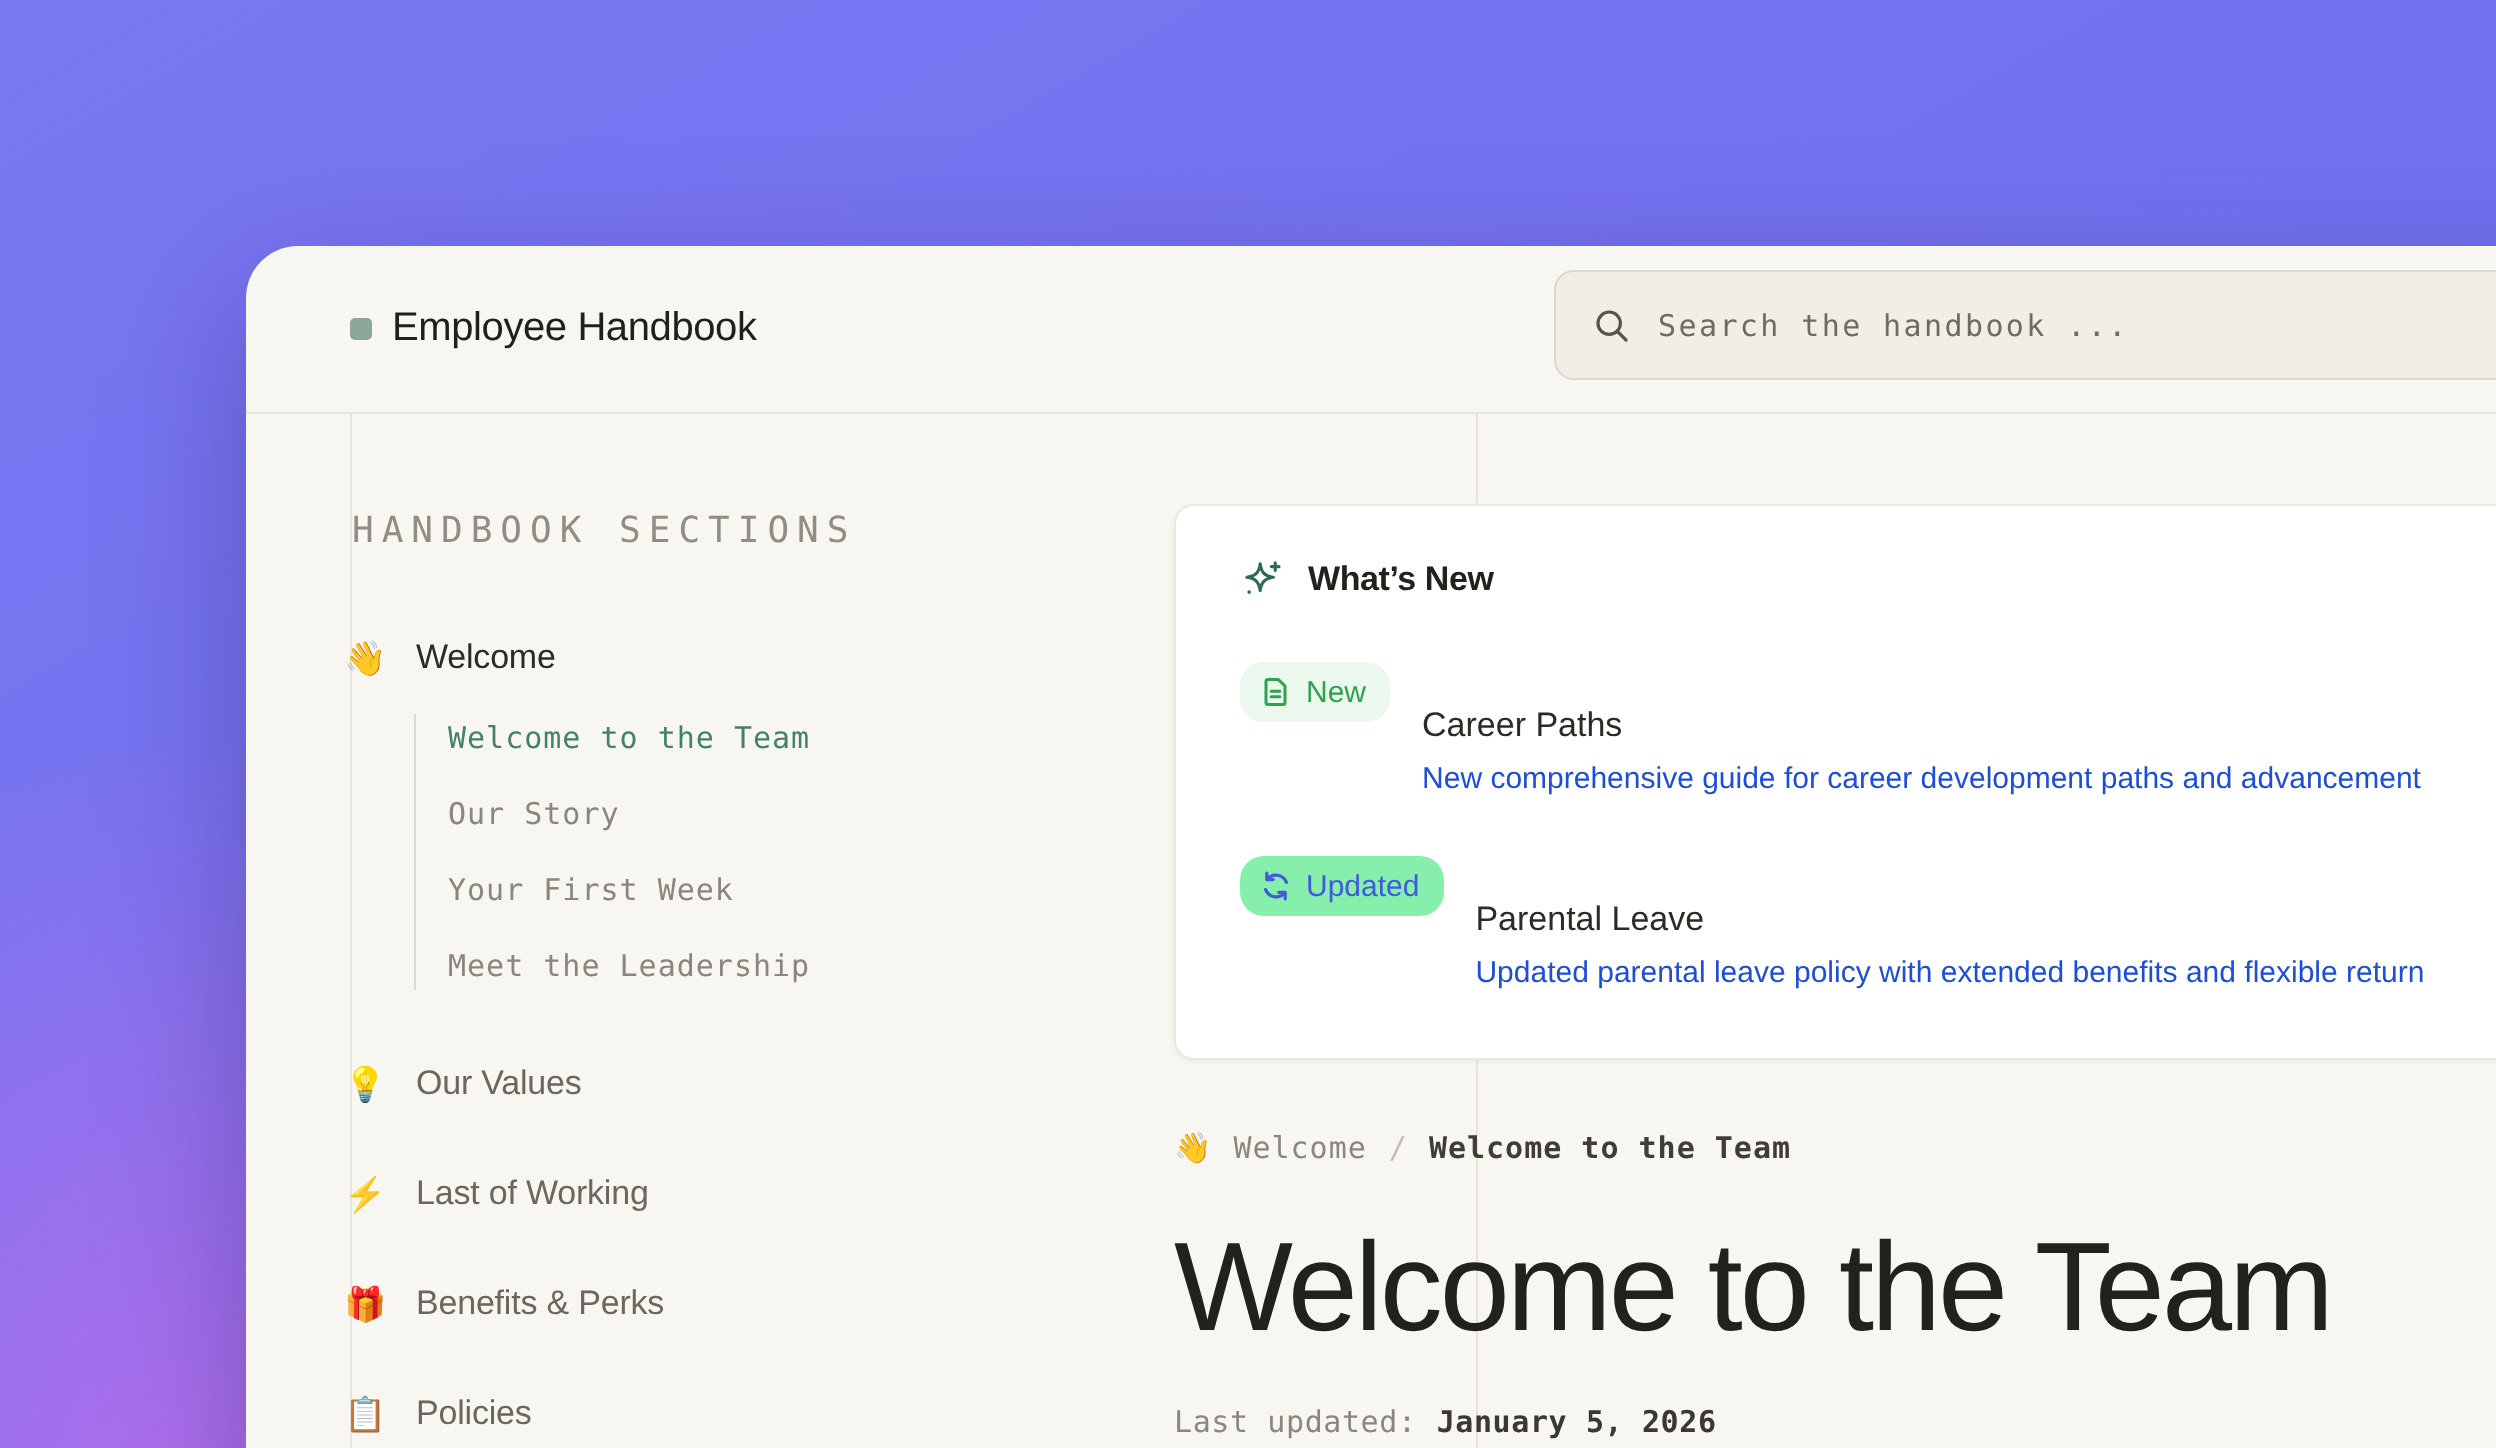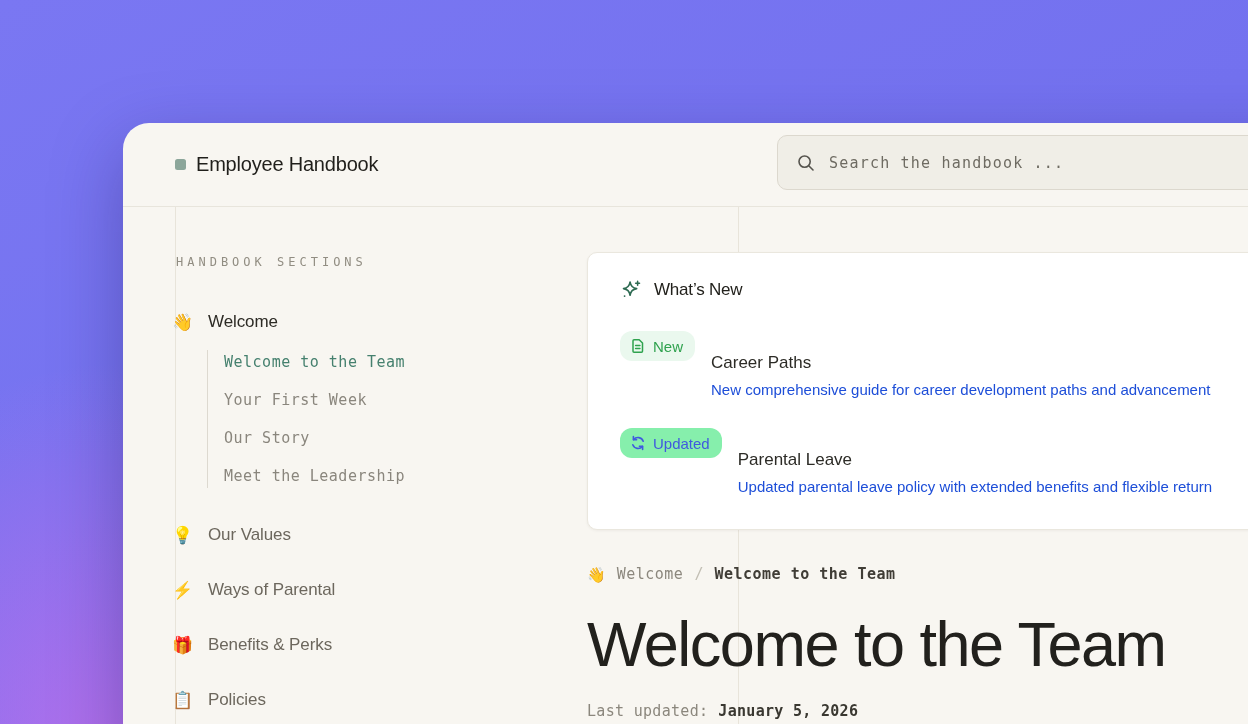--- a/index.html
+++ b/index.html
@@ -42,21 +42,21 @@
   .search-input::placeholder{ color:#6e6b62; opacity:1; }
 
   
   .rule{ position:absolute; top:84px; bottom:0; width:1px; background:#e8e4da; }
   .rule-a{ left:52px; }
   .rule-b{ left:615px; }
 
   
   .sidebar{ position:absolute; left:49px; top:84px; width:400px; }
   .section-label{
-    margin:48px 0 0 4px; font-size:12px; letter-spacing:4px;
+    margin:48px 0 0 4px; font-size:18px; letter-spacing:4px;
     color:#918d82; font-weight:500;
   }
   .nav-item{
     display:flex; align-items:center; gap:14px; height:28px; cursor:pointer;
   }
   .nav-item .emoji{ width:22px; font-size:17px; line-height:1; text-align:center; }
   .nav-label{ font-size:17px; font-weight:500; color:#6c675d; letter-spacing:-.1px; }
   .nav-item.current .nav-label{ color:#2d2b25; }
   .nav-item.first{ margin-top:39px; }
   .nav-item.spaced{ margin-top:27px; }
@@ -72,21 +72,21 @@
   .sub-list li.active{ color:#45806e; }
 
   
   .main{ position:absolute; left:464px; top:84px; width:980px; }
 
   .wn-card{
     margin-top:45px; background:#ffffff; border:1px solid #eae7de; border-radius:10px;
     box-shadow:0 1px 3px rgba(30,25,10,.05); padding:26px 32px 32px;
   }
   .wn-header{ display:flex; align-items:center; gap:12px; }
-  .wn-header-title{ font-size:17px; font-weight:400; color:#22211c; letter-spacing:-.2px; }
+  .wn-header-title{ font-size:17px; font-weight:700; color:#22211c; letter-spacing:-.2px; }
   .wn-entry{ display:flex; align-items:flex-start; gap:16px; margin-top:30px; cursor:pointer; }
   .wn-entry + .wn-entry{ margin-top:28px; }
   .badge{
     display:inline-flex; align-items:center; gap:7px; height:30px;
     padding:0 12px 0 10px; border-radius:12px; font-size:15px; font-weight:500;
     white-space:nowrap; flex:0 0 auto;
   }
   .badge-new{ background:#eaf8ee; color:#2fa24e; }
   .badge-updated{ background:#86efac; color:#4059df; }
   .wn-title{ font-size:17px; font-weight:500; color:#2c2b26; line-height:22px; margin-top:21px; }
@@ -130,32 +130,32 @@
 
   <aside class="sidebar">
     <div class="section-label mono">HANDBOOK SECTIONS</div>
 
     <div class="nav-item current first">
       <span class="emoji">👋</span>
       <span class="nav-label">Welcome</span>
     </div>
     <ul class="sub-list">
       <li class="active">Welcome to the Team</li>
+      <li>Our Story</li>
       <li>Your First Week</li>
-      <li>Our Story</li>
       <li>Meet the Leadership</li>
     </ul>
 
     <div class="nav-item spaced-lg">
       <span class="emoji">💡</span>
       <span class="nav-label">Our Values</span>
     </div>
     <div class="nav-item spaced">
       <span class="emoji">⚡</span>
-      <span class="nav-label">Ways of Parental</span>
+      <span class="nav-label">Last of Working</span>
     </div>
     <div class="nav-item spaced">
       <span class="emoji">🎁</span>
       <span class="nav-label">Benefits &amp; Perks</span>
     </div>
     <div class="nav-item spaced">
       <span class="emoji">📋</span>
       <span class="nav-label">Policies</span>
     </div>
   </aside>

